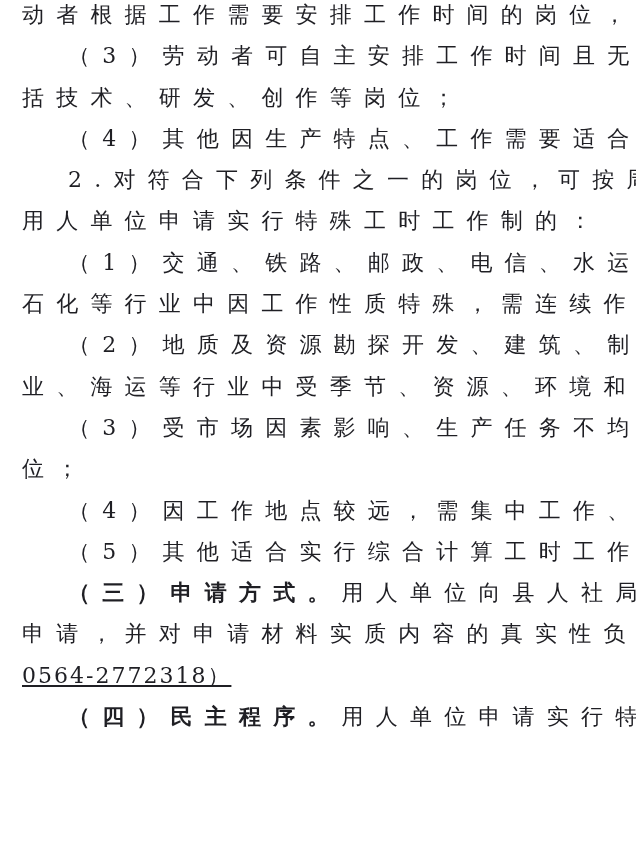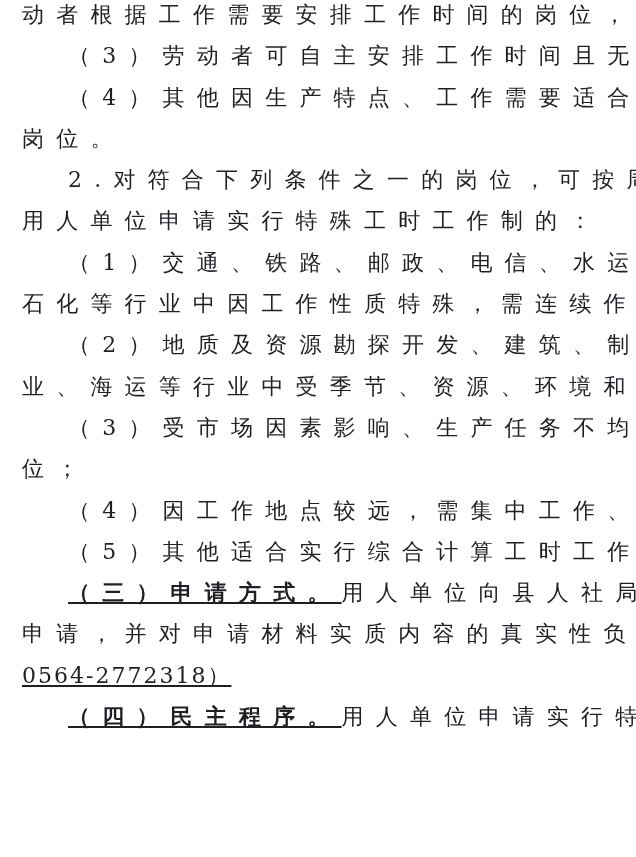--- a/index.html
+++ b/index.html
@@ -22,34 +22,34 @@
       width: 592px;
     }
     .line {
       height: 41.3px;
       line-height: 41.3px;
       font-size: 22px;
       letter-spacing: 12.2px;
       white-space: nowrap;
     }
     .indent { padding-left: 46px; }
-    .bold { font-weight: bold; text-decoration: underline; }
+    .bold { font-weight: bold; }
     .num { letter-spacing: 2px; text-decoration: underline; }
   </style>
 </head>
 <body>
 
 <div class="page">
 
   <div class="line">动者根据工作需要安排工作时间的岗位，包括外勤、推销、长途</div>
 
   <div class="line indent">（3）劳动者可自主安排工作时间且无考勤要求的岗位，包</div>
+  <div class="line">括技术、研发、创作等岗位；</div>
 
   <div class="line indent">（4）其他因生产特点、工作需要适合实行不定时工作制的</div>
-  <div class="line">岗位。</div>
 
   <div class="line indent">2.对符合下列条件之一的岗位，可按周、月、季、半年或年</div>
   <div class="line">用人单位申请实行特殊工时工作制的：</div>
 
   <div class="line indent">（1）交通、铁路、邮政、电信、水运、航空、电力、石油、</div>
   <div class="line">石化等行业中因工作性质特殊，需连续作业的岗位；</div>
 
   <div class="line indent">（2）地质及资源勘探开发、建筑、制盐、制糖、旅游、渔</div>
   <div class="line">业、海运等行业中受季节、资源、环境和自然条件限制，需集中</div>
 

